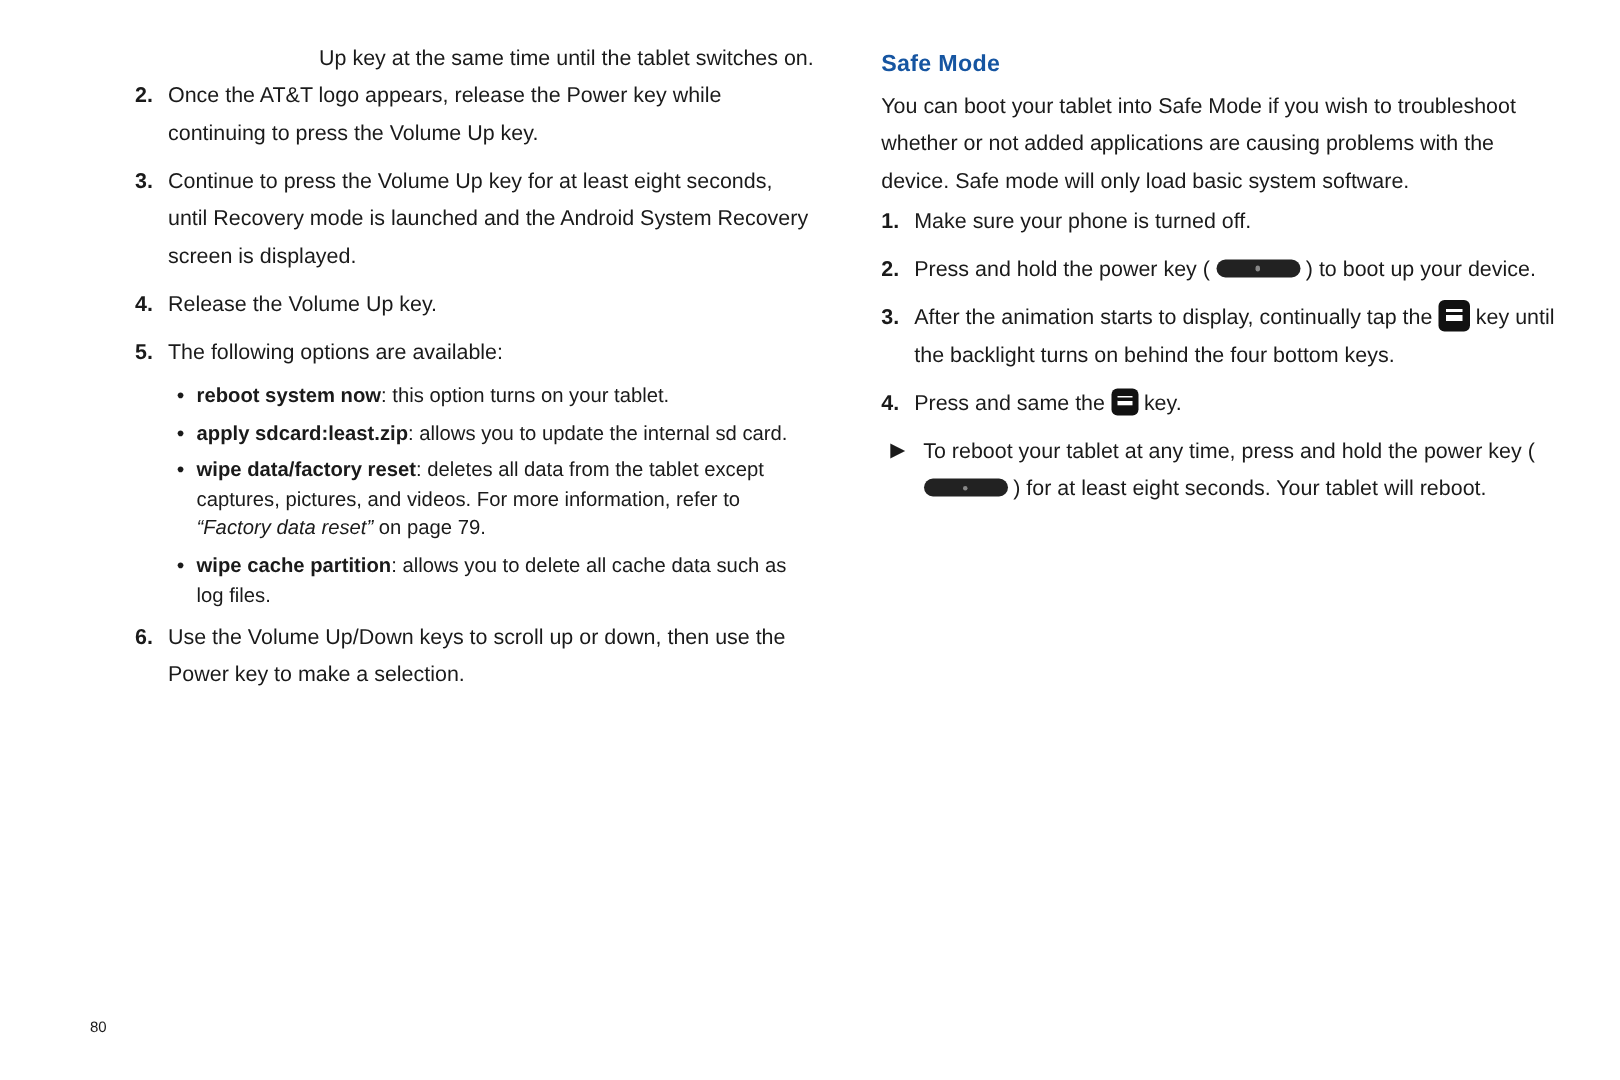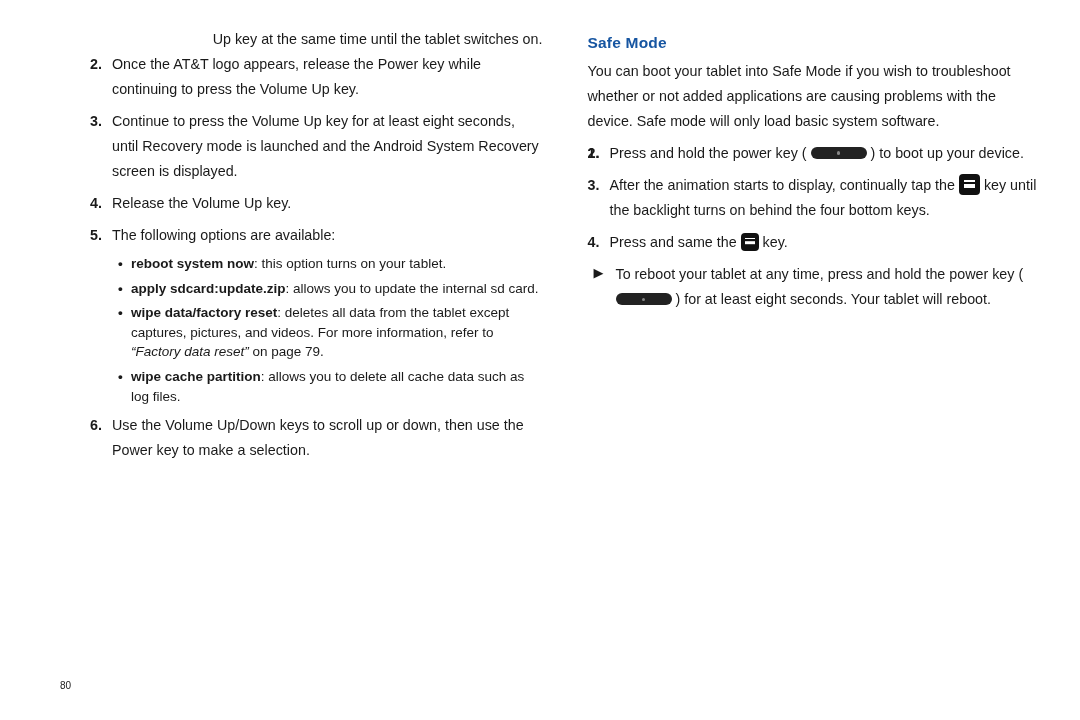--- a/index.html
+++ b/index.html
@@ -150,21 +150,21 @@
         <span>Release the Volume Up key.</span>
       </li>
       <li>
         <span class="num">5.</span>
         <span>The following options are available:</span>
         <ul class="bulleted condensed">
           <li>
             <span class="bolded">reboot system now</span><span>: this option turns on your tablet.</span>
           </li>
           <li>
-            <span class="bolded">apply sdcard:update.zip</span><span>: allows you to update the internal sd card.</span>
+            <span class="bolded">apply sdcard:least.zip</span><span>: allows you to update the internal sd card.</span>
           </li>
           <li>
             <span class="bolded">wipe data/factory reset</span><span>: deletes all data from the tablet except captures, pictures, and videos. For more information, refer to </span><span class="italic">“Factory data reset” </span><span> on page 79.</span>
           </li>
           <li>
             <span class="bolded">wipe cache partition</span><span>: allows you to delete all cache data such as log files.</span>
           </li>
         </ul>
       </li>
       <li>
@@ -175,20 +175,21 @@
   </div>
 
   <div class="col">
 
     <div class="heading-blue">Safe Mode</div>
     <div class="right-para">You can boot your tablet into Safe Mode if you wish to troubleshoot whether or not added applications are causing problems with the device. Safe mode will only load basic system software.</div>
 
     <ol class="numbered">
       <li>
         <span class="num">1.</span>
+        <span>Make sure your phone is turned off.</span>
       </li>
       <li>
         <span class="num">2.</span>
         <span>Press and hold the power key ( </span><span class="power-key"></span><span> ) to boot up your device.</span>
       </li>
       <li>
         <span class="num">3.</span>
         <span>After the animation starts to display, continually tap the </span><span class="menu-key"></span><span> key until the backlight turns on behind the four bottom keys.</span>
       </li>
       <li>

